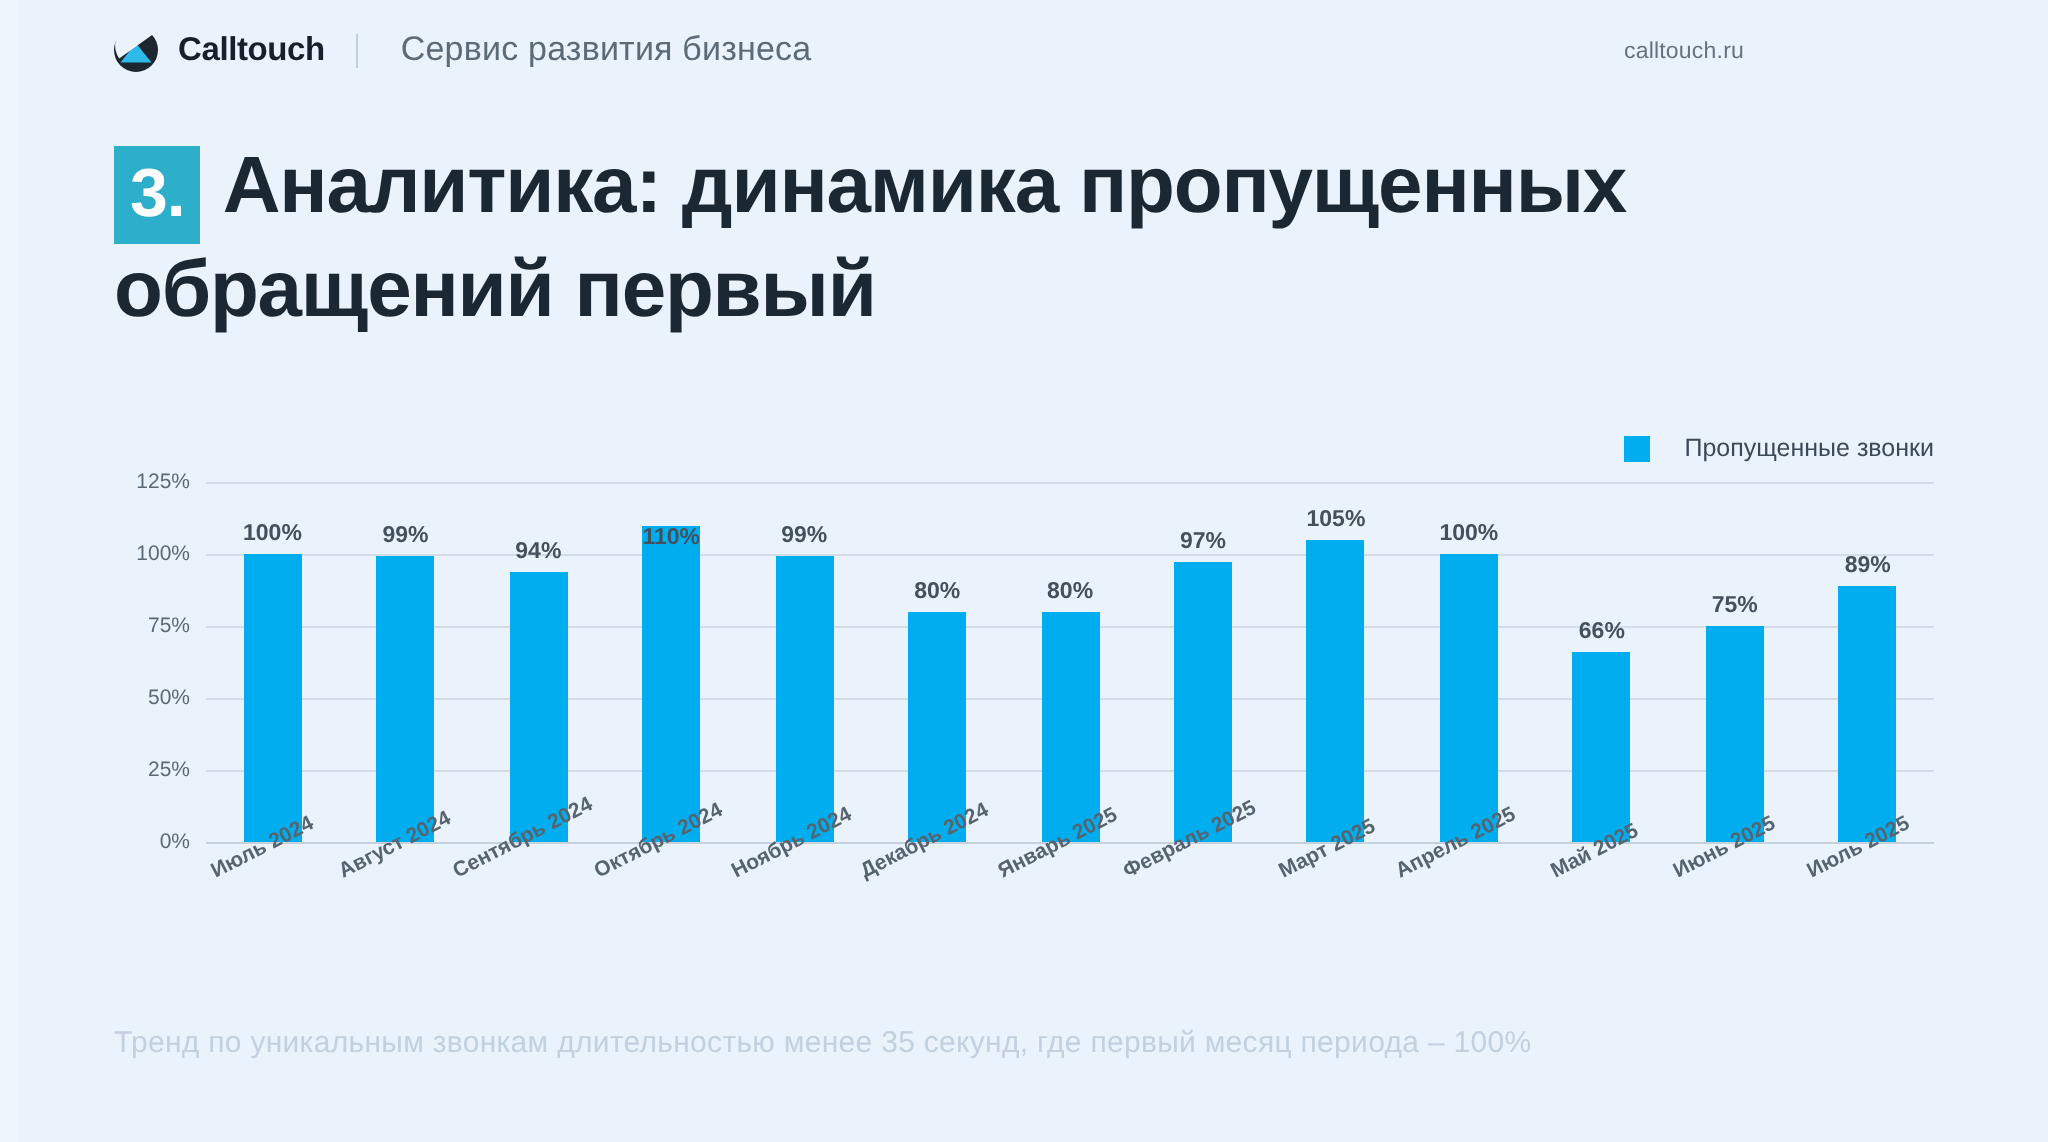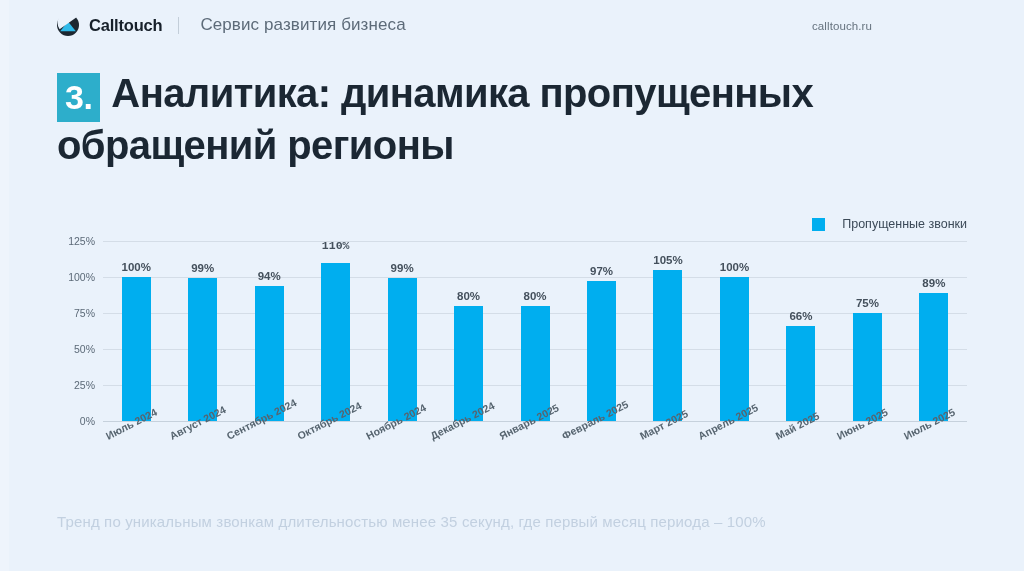--- a/index.html
+++ b/index.html
@@ -271,21 +271,21 @@
       <span class="brand-tagline">Сервис развития бизнеса</span>
     </div>
 
     <div class="site-url">calltouch.ru</div>
   </div>
 
   <div class="title-block">
     <span class="title-line">
       <span class="title-badge">3.</span><span>Аналитика: динамика пропущенных</span>
     </span>
-    <span class="title-line">обращений регионы</span>
+    <span class="title-line">обращений первый</span>
   </div>
 
   <div class="chart-area">
 
     <div class="legend">
       <span class="legend-swatch"></span>
       <span class="legend-label">Пропущенные звонки</span>
     </div>
 
     <div class="plot">
@@ -312,21 +312,21 @@
           </div>
           <div class="bar-slot">
             <div class="bar-value" style="bottom: 146.56px;">99%</div>
             <div class="bar" title="Август 2024: 99%" style="height: 142.56px; background: rgb(0, 174, 239);"></div>
           </div>
           <div class="bar-slot">
             <div class="bar-value" style="bottom: 139.36px;">94%</div>
             <div class="bar" title="Сентябрь 2024: 94%" style="height: 135.36px; background: rgb(0, 174, 239);"></div>
           </div>
           <div class="bar-slot">
-            <div class="bar-value" style="bottom: 169px; font-family: Liberation Mono, monospace;">110%</div>
+            <div class="bar-value" style="bottom: 146px;">110%</div>
             <div class="bar" title="Октябрь 2024: 110%" style="height: 158.4px; background: rgb(0, 174, 239);"></div>
           </div>
           <div class="bar-slot">
             <div class="bar-value" style="bottom: 146.56px;">99%</div>
             <div class="bar" title="Ноябрь 2024: 99%" style="height: 142.56px; background: rgb(0, 174, 239);"></div>
           </div>
           <div class="bar-slot">
             <div class="bar-value" style="bottom: 119.2px;">80%</div>
             <div class="bar" title="Декабрь 2024: 80%" style="height: 115.2px; background: rgb(0, 174, 239);"></div>
           </div>

